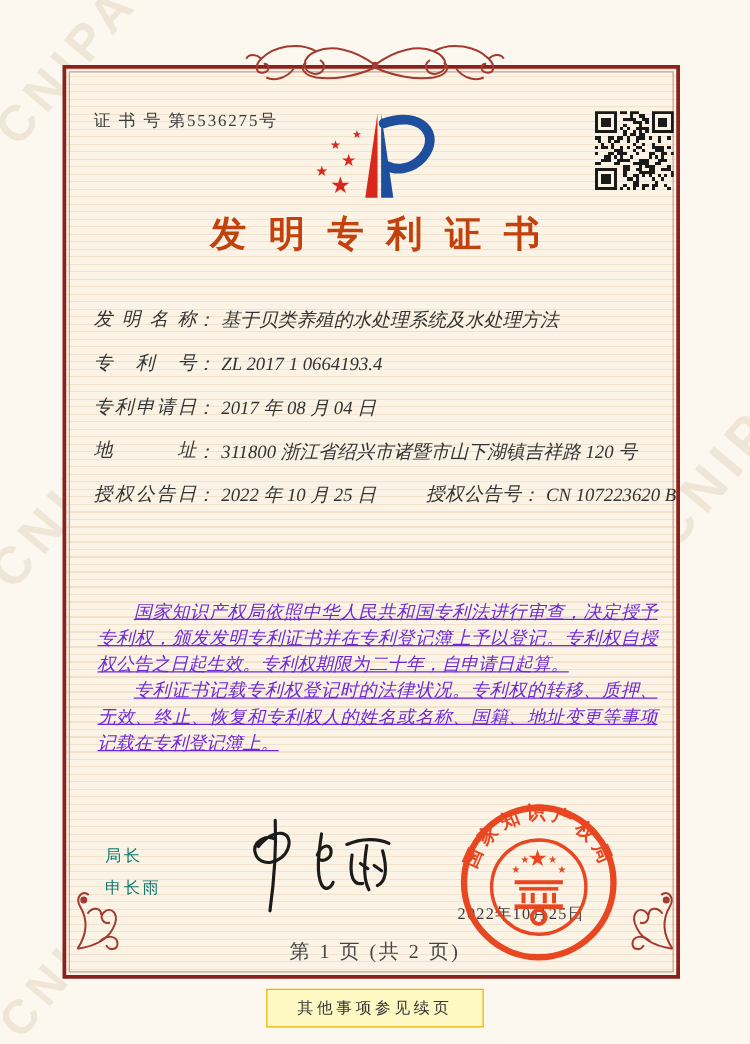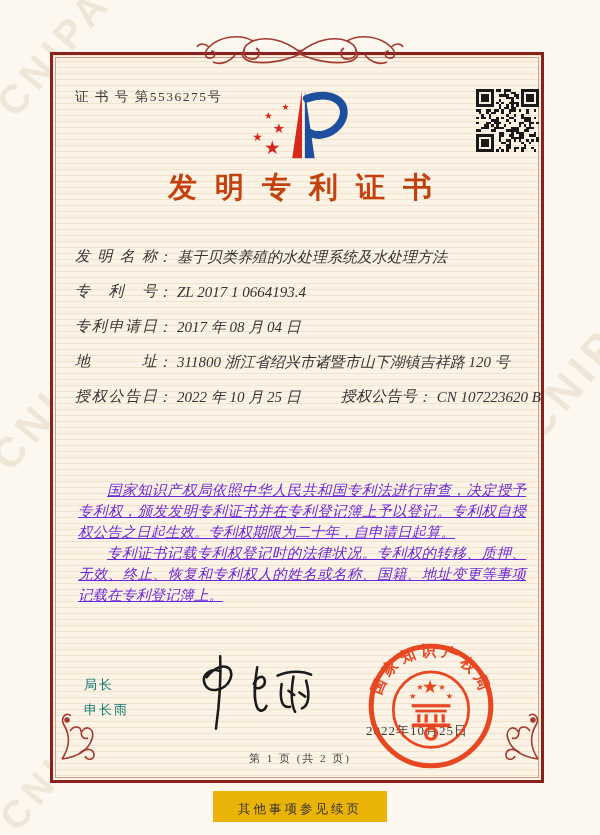--- a/index.html
+++ b/index.html
@@ -97,26 +97,26 @@
 
   .sealdate {
     left: 366px; top: 722px; width: 160px;
     font-size: 13px; color: #3b3b3b; letter-spacing: 1px; z-index: 3;
   }
   .seal { left: 362px; top: 637px; width: 138px; height: 138px; z-index: 5; opacity: 0.96; }
   .seal svg { width:100%; height:100%; display:block; }
 
   .pageinfo {
     left: 0; top: 751px; width: 600px; text-align: center;
-    font-size: 11px; color: #454545; letter-spacing: 2px;
+    font-size: 16px; color: #454545; letter-spacing: 2px;
   }
   .contbox {
     left: 213px; top: 791px; width: 174px; height: 31px;
-    border: 4px solid #eab308;
-    background: #eab308;
+    border: 1px solid #eab308;
+    background: #fef9c3;
     text-align: center; line-height: 29px;
     font-size: 12.5px; letter-spacing: 3px; color: #333;
     z-index: 3;
   }
 </style>
 </head>
 <body>
 
 <div class="watermark wm1">CNIPA</div>
 <div class="watermark wm2">CNIPA</div>

